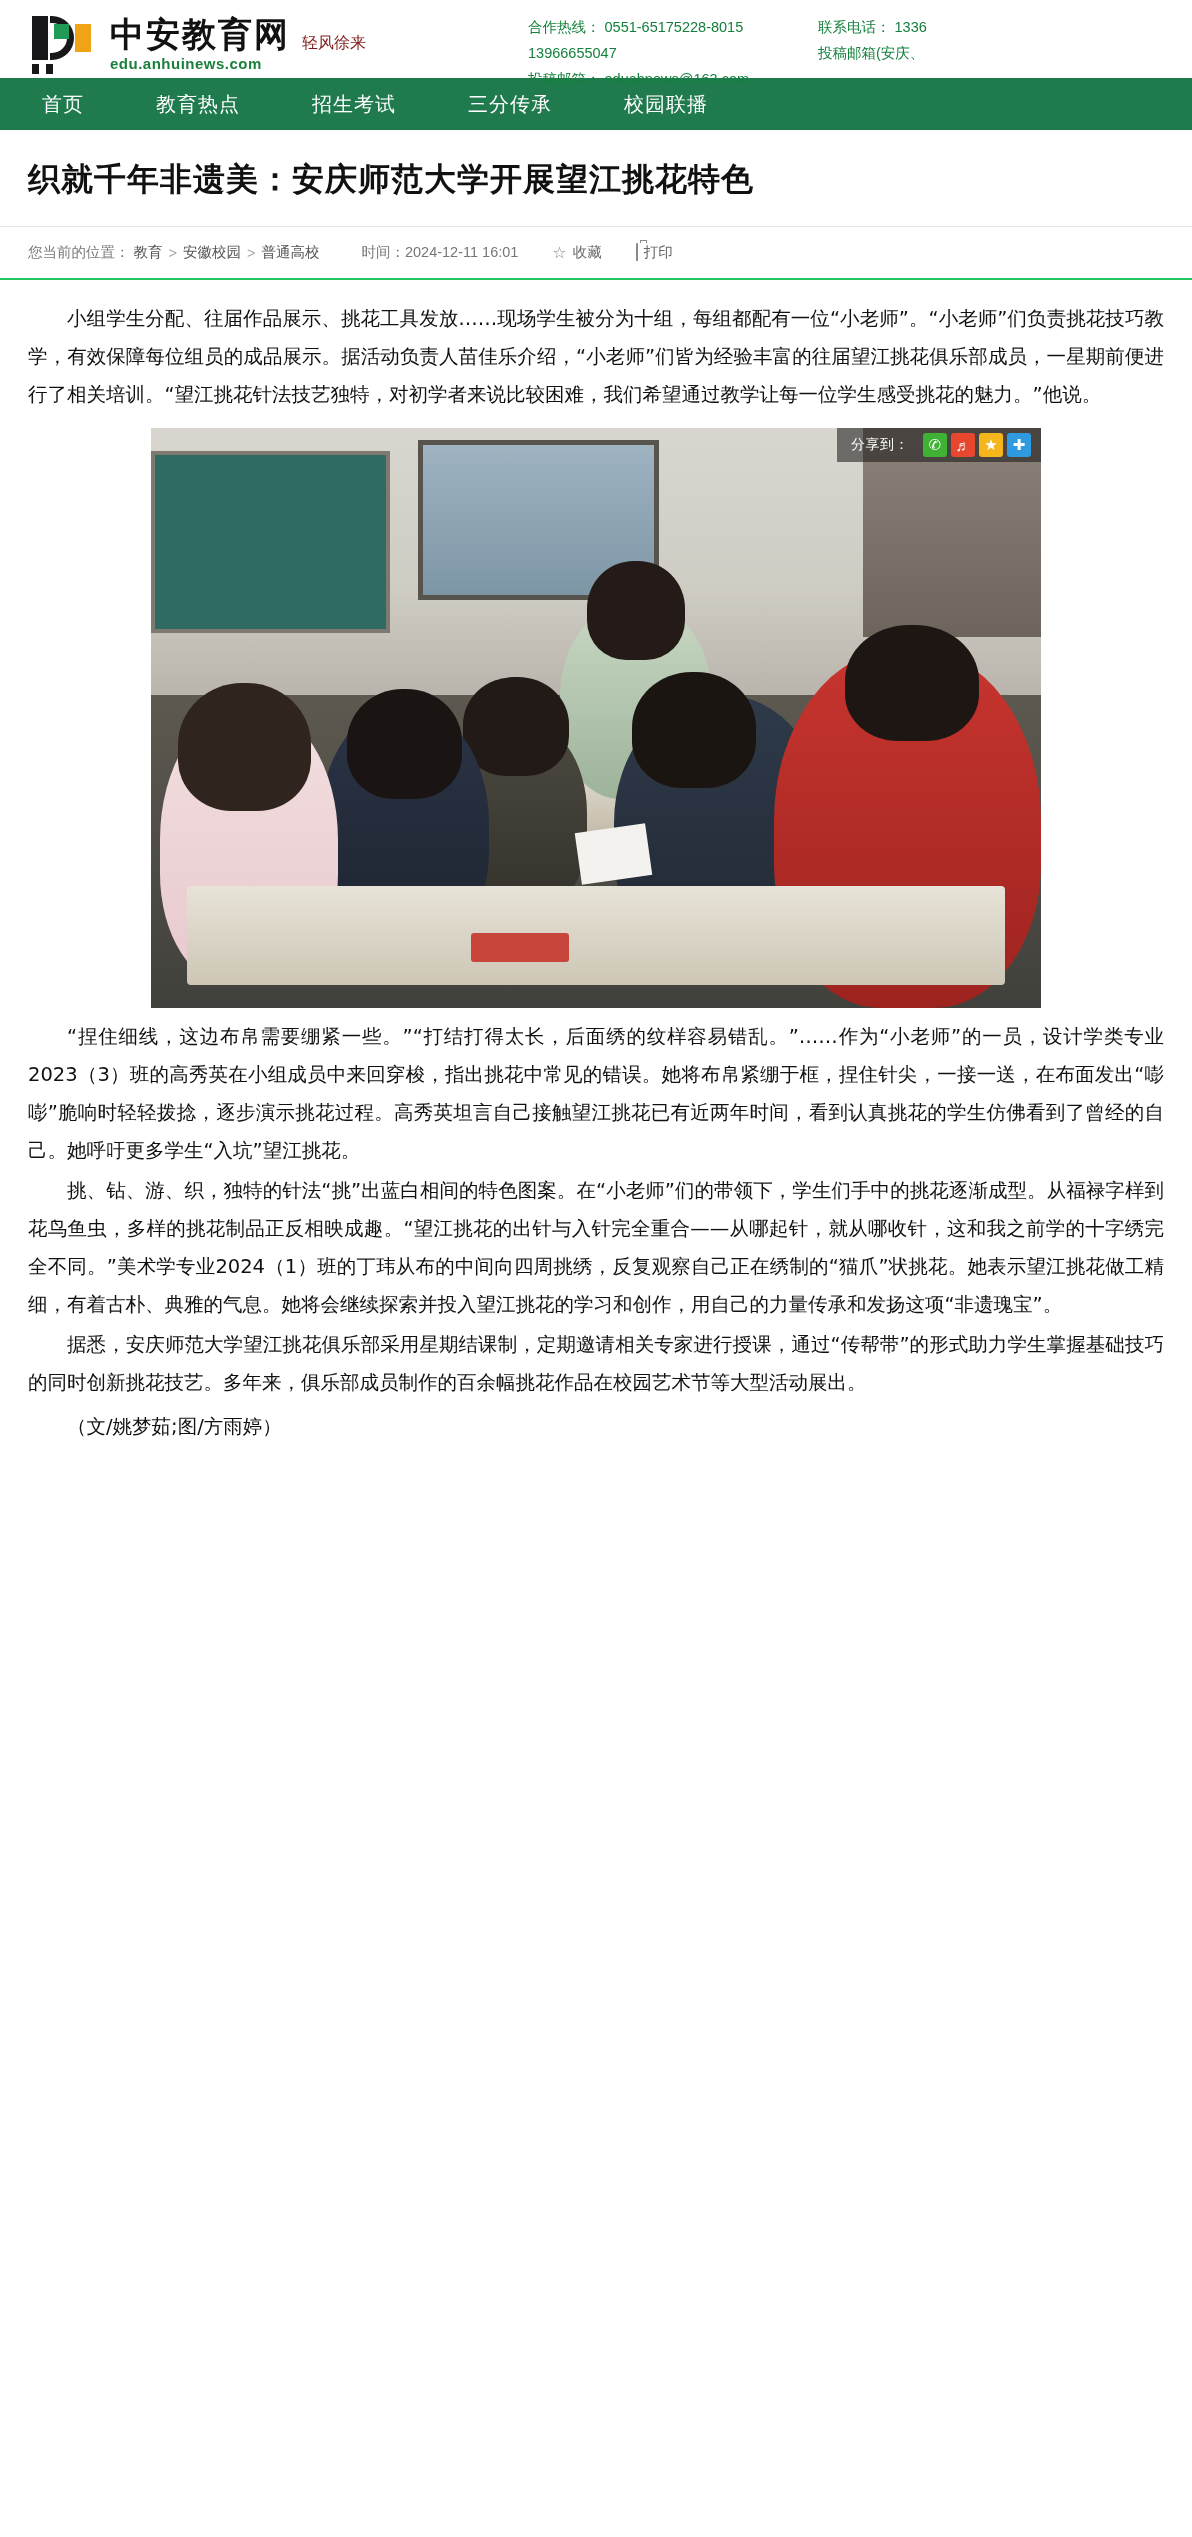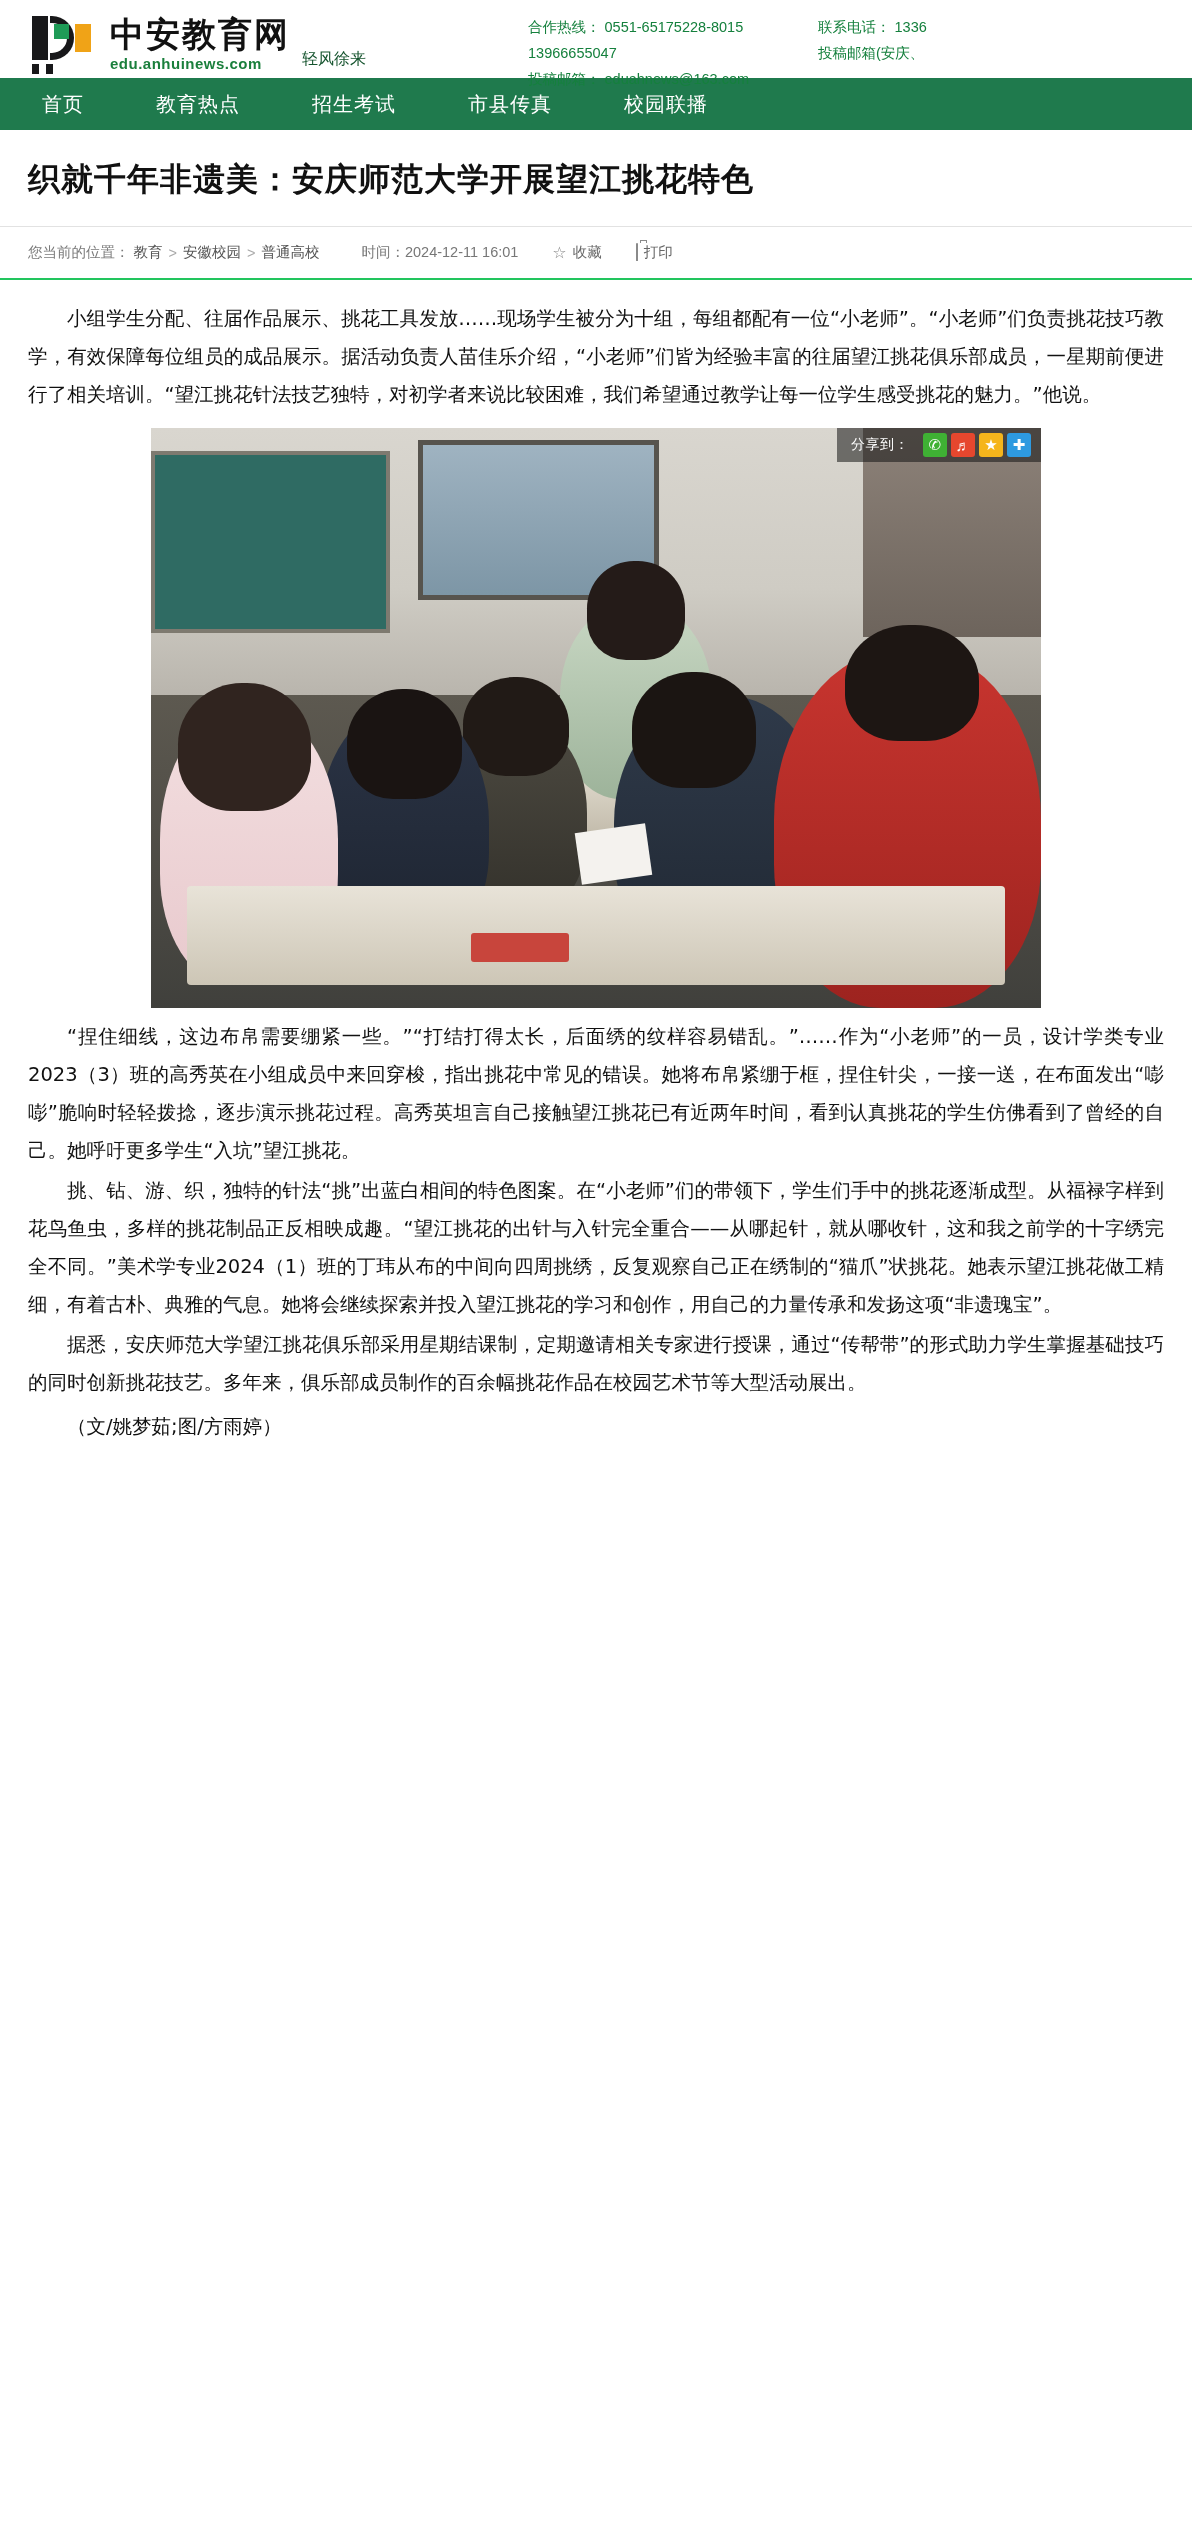--- a/index.html
+++ b/index.html
@@ -85,24 +85,24 @@
   }
   .logo-en {
     font-size: 15px;
     font-weight: bold;
     color: #1a7f3c;
     letter-spacing: 0.5px;
     line-height: 20px;
   }
   .logo-script {
     font-size: 16px;
-    color: #14532d;
+    color: #7f1d1d;
     align-self: flex-end;
     margin-left: 12px;
-    margin-bottom: 4px;
+    margin-bottom: 20px;
     font-family: "DejaVu Serif", serif;
   }
   .contact-col {
     font-size: 14.5px;
     color: #15803d;
     line-height: 26px;
     flex: 0 0 auto;
   }
   .contact-col.col1 { width: 290px; }
   .contact-col.col2 { flex: 1 1 auto; overflow: hidden; white-space: nowrap; }
@@ -328,21 +328,21 @@
   <div class="contact-col col2">
     <div>联系电话：  1336</div>
     <div>投稿邮箱(安庆、</div>
   </div>
 </div>
 
 <div class="nav">
   <div class="nav-item">首页</div>
   <div class="nav-item">教育热点</div>
   <div class="nav-item">招生考试</div>
-  <div class="nav-item">市县传真</div>
+  <div class="nav-item">三分传承</div>
   <div class="nav-item">校园联播</div>
 </div>
 
 <div class="article-title">织就千年非遗美：安庆师范大学开展望江挑花特色</div>
 
 <div class="meta-bar">
   <span class="crumb-label">您当前的位置：</span>
   <span class="crumb-link">教育</span>
   <span class="crumb-sep">&gt;</span>
   <span class="crumb-link">安徽校园</span>

